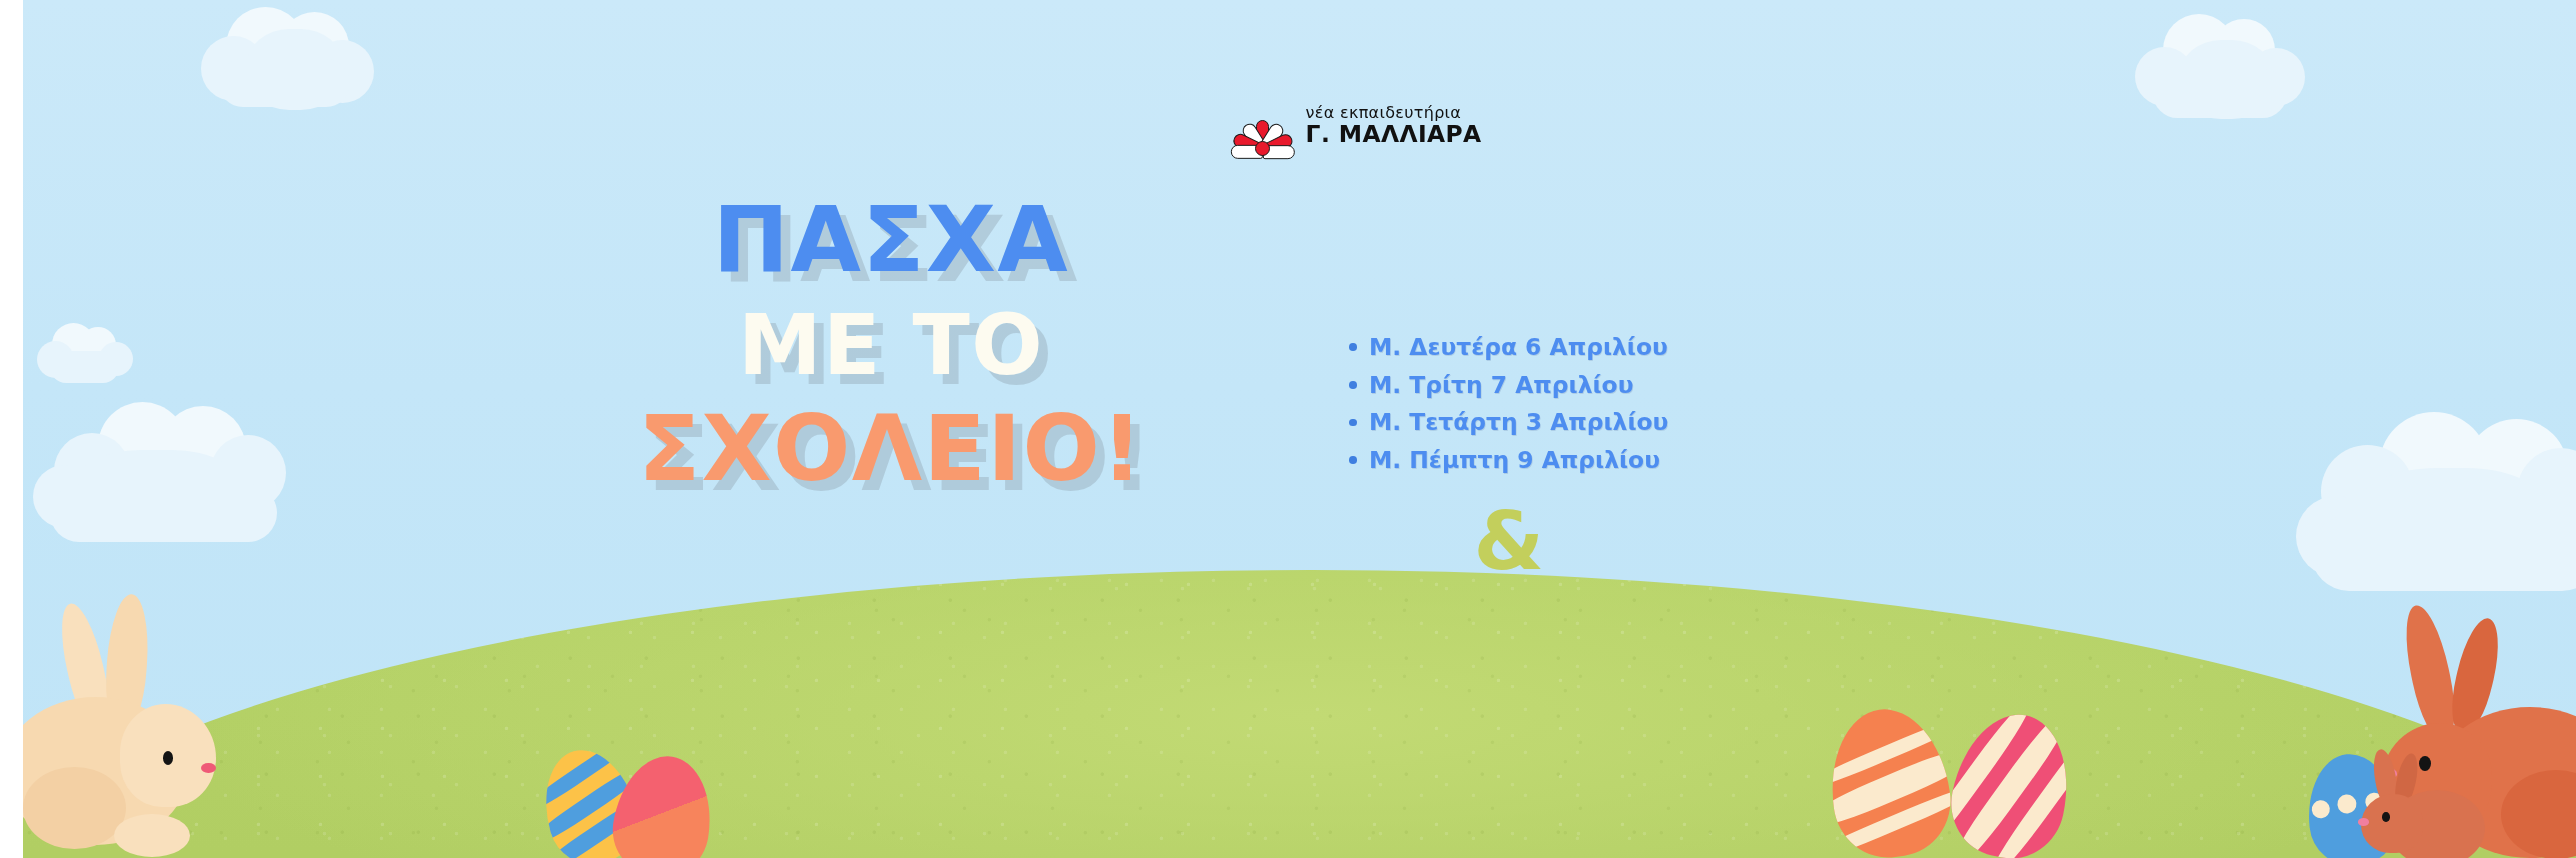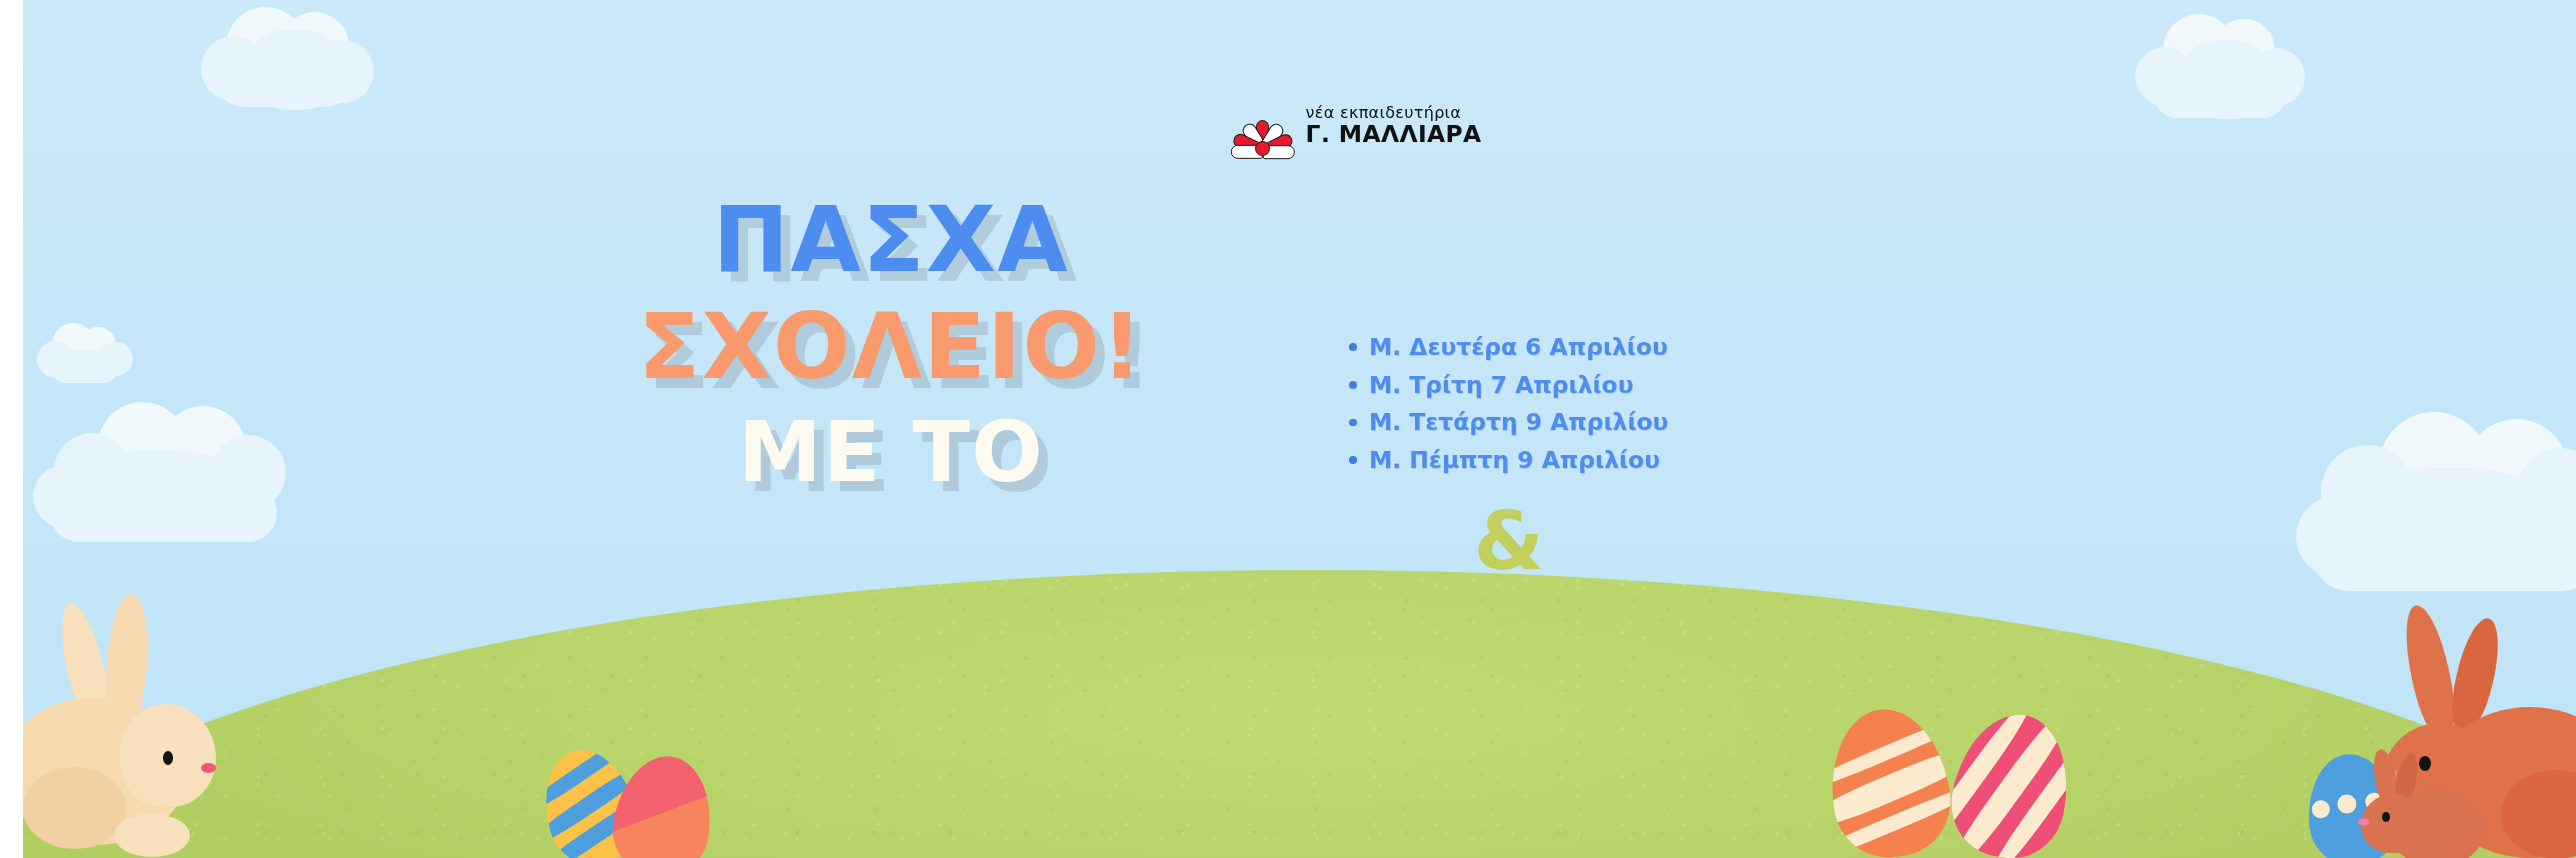--- a/index.html
+++ b/index.html
@@ -278,37 +278,37 @@
       <div class="dot"></div>
     </div>
     <div id="logo-text">
       <div id="logo-top">νέα εκπαιδευτήρια</div>
       <div id="logo-bottom">Γ. ΜΑΛΛΙΑΡΑ</div>
     </div>
   </div>
 
   <div id="headline">
     <div id="h1">ΠΑΣΧΑ</div>
+    <div id="h2">ΜΕ ΤΟ</div>
     <div id="h3">ΣΧΟΛΕΙΟ!</div>
-    <div id="h2">ΜΕ ΤΟ</div>
   </div>
 
   <div id="dates">
     <ul class="datecol">
       <li>
         <span class="bullet"></span>
         <span>Μ. Δευτέρα 6 Απριλίου</span>
       </li>
       <li>
         <span class="bullet"></span>
         <span>Μ. Τρίτη 7 Απριλίου</span>
       </li>
       <li>
         <span class="bullet"></span>
-        <span>Μ. Τετάρτη 9 Απριλίου</span>
+        <span>Μ. Τετάρτη 3 Απριλίου</span>
       </li>
       <li>
         <span class="bullet"></span>
         <span>Μ. Πέμπτη 9 Απριλίου</span>
       </li>
     </ul>
 
     <div id="amp">&amp;</div>
 
   </div>

